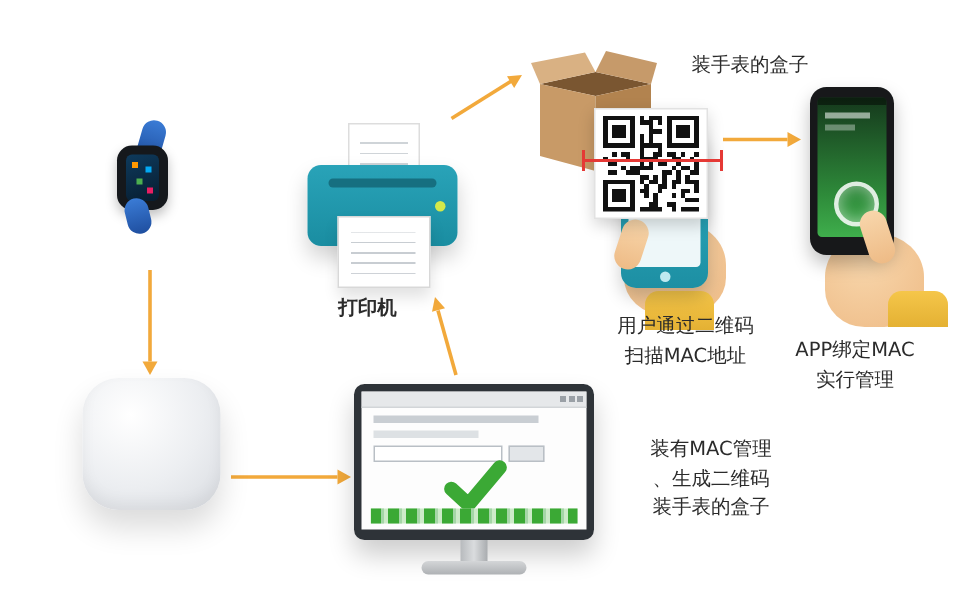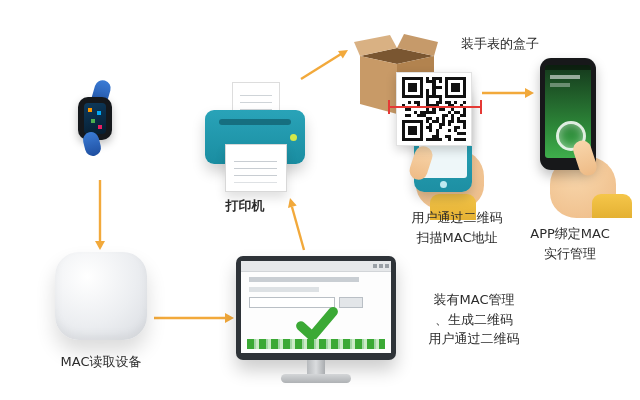--- a/index.html
+++ b/index.html
@@ -136,21 +136,20 @@
     <div class="w-strap-top"></div>
     <div class="w-face">
       <div class="w-screen">
         <div class="w-px"></div>
       </div>
     </div>
     <div class="w-strap-bottom"></div>
   </div>
 
   <div class="reader"></div>
-  <div class="label" style="left:36px;top:352px;width:130px;">MAC读取设备</div>
 
   <div class="printer">
     <div class="p-paper-top"></div>
     <div class="p-body">
       <div class="p-slot"></div>
       <div class="p-btn"></div>
     </div>
     <div class="p-paper-out"></div>
   </div>
   <div class="label" style="left:200px;top:196px;width:90px;font-weight:bold;">打印机</div>
@@ -169,21 +168,21 @@
           <path d="M7 22 L19 33 L41 7"></path>
         </svg>
         <div class="green-bar"></div>
       </div>
     </div>
     <div class="stand-neck"></div>
     <div class="stand-base"></div>
   </div>
   <div class="label" style="left:404px;top:290px;width:140px;">装有MAC管理
 、生成二维码
-用户通过二维码</div>
+装手表的盒子</div>
 
   <svg class="box" viewBox="0 0 90 86">
     <polygon points="8,26 45,18 82,26 45,34" fill="#7a5631"></polygon>
     <polygon points="8,26 45,34 45,84 8,74" fill="#c89a67"></polygon>
     <polygon points="45,34 82,26 82,72 45,84" fill="#b2834f"></polygon>
     <polygon points="8,26 2,12 38,5 45,18" fill="#d9b183"></polygon>
     <polygon points="45,18 52,4 86,12 82,26" fill="#c69a6a"></polygon>
   </svg>
   <div class="label left" style="left:440px;top:34px;width:120px;">装手表的盒子</div>
 

